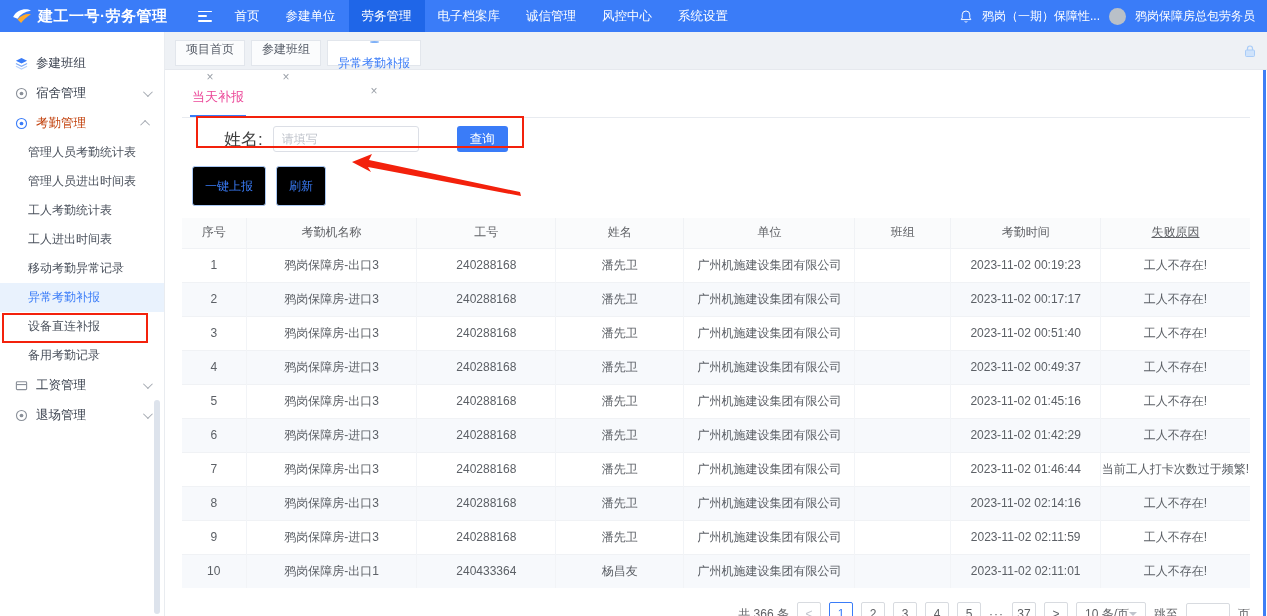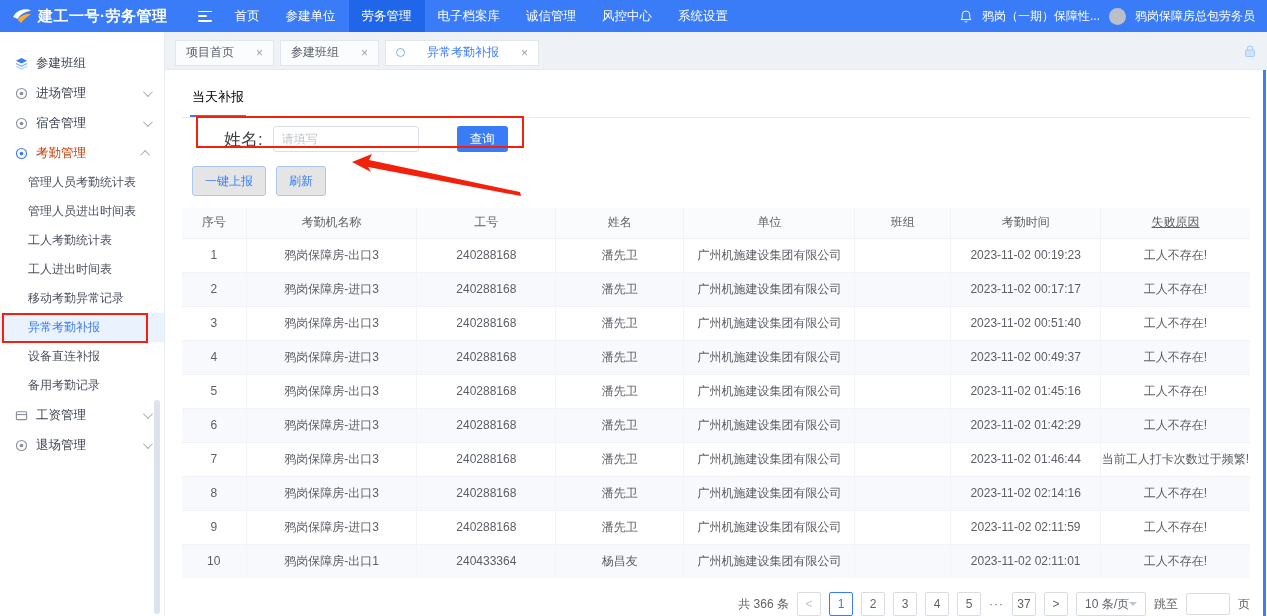--- a/index.html
+++ b/index.html
@@ -28,40 +28,40 @@
   .s-ico { width:14px; height:14px; display:inline-flex; align-items:center; justify-content:center; flex:0 0 14px; }
   .chev { margin-left:auto; width:7px; height:7px; border-right:1.5px solid #a6abb3; border-bottom:1.5px solid #a6abb3; transform:rotate(45deg) translateY(-2px); }
   .chev.up { transform:rotate(-135deg) translateY(-2px); }
   .s-subitem { height:29px; line-height:29px; padding-left:28px; font-size:12px; color:#4a515c; cursor:pointer; overflow:hidden; }
   .s-subitem.active { background:#e9f2fd; color:#3a7cf8; }
   .s-scroll-thumb { position:absolute; right:4px; top:368px; bottom:2px; width:6px; background:#dde3ec; border-radius:3px; }
 
   
   .main { position:absolute; left:165px; top:32px; right:0; bottom:0; background:#fff; }
   .tabstrip { height:38px; background:#eef1f5; border-bottom:1px solid #e6e9ee; display:flex; align-items:center; padding:8px 10px 4px; gap:6px; position:relative; }
-  .tab { height:26px; padding:0 10px; background:#fbfcfd; border:1px solid #e2e6ec; font-size:12px; color:#5a606b; display:flex; align-items:center; gap:22px; cursor:pointer; white-space:nowrap; }
+  .tab { height:26px; padding:0 10px; background:#fbfcfd; border:1px solid #e2e6ec; font-size:12px; color:#5a606b; display:flex; align-items:center; gap:12px; cursor:pointer; white-space:nowrap;flex-direction:column; }
   .tab.active { background:#fff; color:#3a7cf8; }
   .tclose { color:#9aa0a8; font-size:12px; cursor:pointer; }
   .spinner { width:9px; height:9px; border:1.3px solid #7eb0f7; border-radius:50%; display:inline-block; }
   .lock-icon { position:absolute; right:10px; top:12px; }
 
   
   .content { padding:0 17px; position:relative; }
   .subtabs { display:flex; gap:38px; padding-left:8px; margin-top:8px; border-bottom:1px solid #e8ebf0; }
   .subtab { font-size:13px; color:#3f4552; padding:10px 2px 9px; cursor:pointer; border-bottom:2px solid transparent; white-space:nowrap; }
-  .subtab.active { color:#000000; border-bottom-color:#3a7cf8; }
+  .subtab.active { color:#ec4899; border-bottom-color:#3a7cf8; }
 
   .search-row { margin-top:6px; display:flex; align-items:center; padding-left:42px; height:30px; }
   .search-label { font-size:17px; color:#404040; margin-right:10px; }
   .search-input { width:146px; height:26px; border:1px solid #dcdfe6; border-radius:3px; padding:12px 8px; font-size:12px; color:#333; outline:none; font-family:inherit; }
   .search-input::placeholder { color:#c0c4cc; }
   .query-btn { margin-left:38px; height:26px; padding:0 13px; background:#3a7cf8; color:#fff; border:none; border-radius:3px; font-size:12.5px; cursor:pointer; font-family:inherit; }
 
   .btn-row { margin-top:12px; padding-left:10px; display:flex; gap:10px; }
-  .o-btn { height:30px; padding:0 12px; background:#e5e5e5; border:1px solid #a9c7f3; color:#3a7cf8; border-radius:3px; font-size:12px; cursor:pointer; font-family:inherit; white-space:nowrap; }
+  .o-btn { height:40px; padding:0 12px; background:#000000; border:1px solid #a9c7f3; color:#3a7cf8; border-radius:3px; font-size:12px; cursor:pointer; font-family:inherit; white-space:nowrap; }
 
   table.grid { margin-top:12px; width:100%; border-collapse:collapse; table-layout:fixed; font-size:12px; }
   .grid th { background:#fafbfc; color:#606266; font-weight:400; height:30px; border-right:1px solid #f0f2f5; white-space:nowrap; overflow:hidden; }
   .grid th:last-child { border-right:none;text-decoration:underline; }
   .grid td { height:34px; text-align:center; color:#5c6066; border-right:1px solid #f2f4f7; border-top:1px solid #f0f2f5; white-space:nowrap; overflow:hidden; }
   .grid td:last-child { border-right:none; }
   .grid tbody tr:nth-child(even) { background:#f7f9fc; }
 
   .pager { margin-top:14px; display:flex; justify-content:flex-end; align-items:center; gap:8px; font-size:12px; color:#606266; }
   .pg-btn { min-width:24px; height:24px; border:1px solid #d8dbe0; background:#fff; border-radius:2px; font-size:12px; color:#606266; cursor:pointer; font-family:inherit; }
@@ -122,30 +122,20 @@
   <aside class="sidebar">
     <div class="s-item">
       <span class="s-ico">
         <svg width="13" height="13" viewBox="0 0 14 14">
             <path d="M7 1 L13 4 L7 7 L1 4 Z" fill="#3a7cf8"></path>
             <path d="M1 7 L7 10 L13 7" fill="none" stroke="#7fabf7" stroke-width="1.2"></path>
             <path d="M1 10 L7 13 L13 10" fill="none" stroke="#b9d2fb" stroke-width="1.2"></path>
           </svg>
       </span>
       <span>参建班组</span>
-    </div>
-    <div class="s-item">
-      <span class="s-ico">
-        <svg width="13" height="13" viewBox="0 0 14 14">
-            <circle cx="7" cy="7" r="5.4" fill="none" stroke="#8a9099" stroke-width="1.2"></circle>
-            <circle cx="7" cy="7" r="2" fill="#8a9099"></circle>
-          </svg>
-      </span>
-      <span>进场管理</span>
-      <span class="chev"></span>
     </div>
     <div class="s-item">
       <span class="s-ico">
         <svg width="13" height="13" viewBox="0 0 14 14">
             <circle cx="7" cy="7" r="5.4" fill="none" stroke="#8a9099" stroke-width="1.2"></circle>
             <circle cx="7" cy="7" r="2" fill="#8a9099"></circle>
           </svg>
       </span>
       <span>宿舍管理</span>
       <span class="chev"></span>

